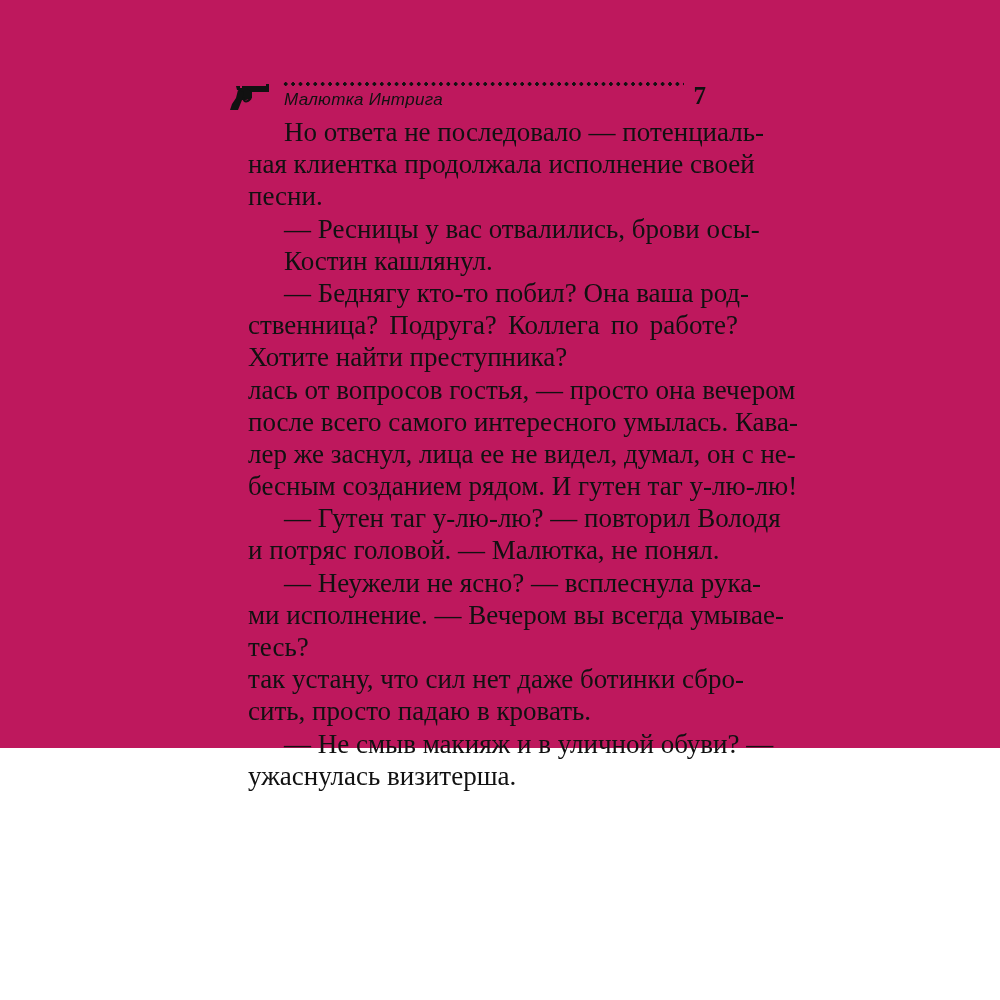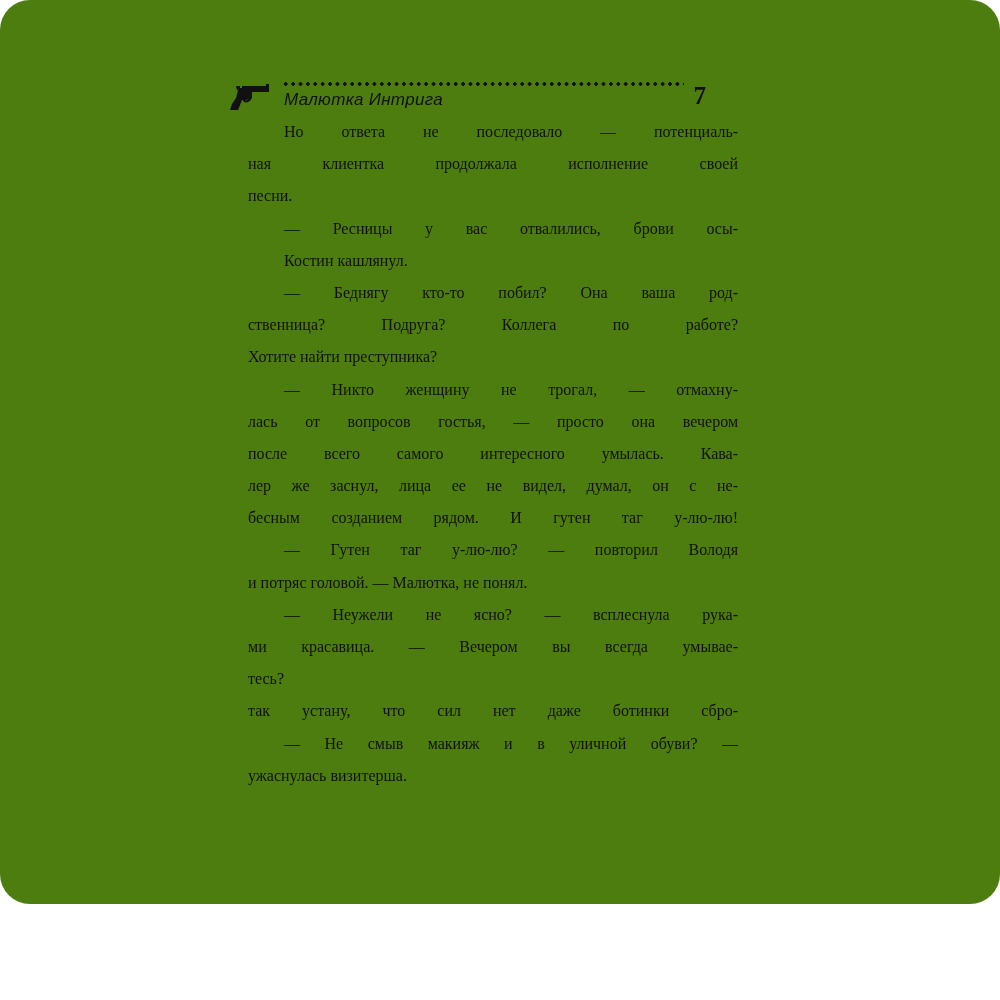--- a/index.html
+++ b/index.html
@@ -6,23 +6,22 @@
       margin: 0;
       padding: 0;
       background: #ffffff;
       width: 1000px;
       height: 1000px;
       overflow: hidden;
     }
     .page {
       position: relative;
       width: 1000px;
-      height: 904px;
-      background: #4d7c0f;
-      border-radius: 30px;
+      height: 748px;
+      background: #be185d;
     }
     .header {
       position: absolute;
       left: 228px;
       top: 78px;
       width: 490px;
       height: 40px;
     }
     .gun-icon {
       position: absolute;
@@ -60,21 +59,21 @@
       font-weight: bold;
       font-size: 25px;
       color: #111;
     }
     .text-block {
       position: absolute;
       left: 248px;
       top: 116px;
       width: 490px;
       font-family: "Liberation Serif", serif;
-      font-size: 16px;
+      font-size: 27px;
       line-height: 32.2px;
       color: #111;
     }
     .line {
       display: block;
       white-space: nowrap;
       height: 32.2px;
       text-align: justify;
       text-align-last: justify;
     }
@@ -116,32 +115,32 @@
     <span class="line last">песни.</span>
 
     <span class="line indent">— Ресницы у вас отвалились, брови осы-</span>
 
     <span class="line indent last">Костин кашлянул.</span>
 
     <span class="line indent">— Беднягу кто-то побил? Она ваша род-</span>
     <span class="line">ственница? Подруга? Коллега по работе?</span>
     <span class="line last">Хотите найти преступника?</span>
 
-    <span class="line indent">— Никто женщину не трогал, — отмахну-</span>
     <span class="line">лась от вопросов гостья, — просто она вечером</span>
     <span class="line">после всего самого интересного умылась. Кава-</span>
     <span class="line">лер же заснул, лица ее не видел, думал, он с не-</span>
     <span class="line">бесным созданием рядом. И гутен таг у-лю-лю!</span>
 
     <span class="line indent">— Гутен таг у-лю-лю? — повторил Володя</span>
     <span class="line last">и потряс головой. — Малютка, не понял.</span>
 
     <span class="line indent">— Неужели не ясно? — всплеснула рука-</span>
-    <span class="line">ми красавица. — Вечером вы всегда умывае-</span>
+    <span class="line">ми исполнение. — Вечером вы всегда умывае-</span>
     <span class="line last">тесь?</span>
 
     <span class="line">так устану, что сил нет даже ботинки сбро-</span>
+    <span class="line last">сить, просто падаю в кровать.</span>
 
     <span class="line indent">— Не смыв макияж и в уличной обуви? —</span>
     <span class="line last">ужаснулась визитерша.</span>
   </div>
 
 </div>
 
 </body></html>

